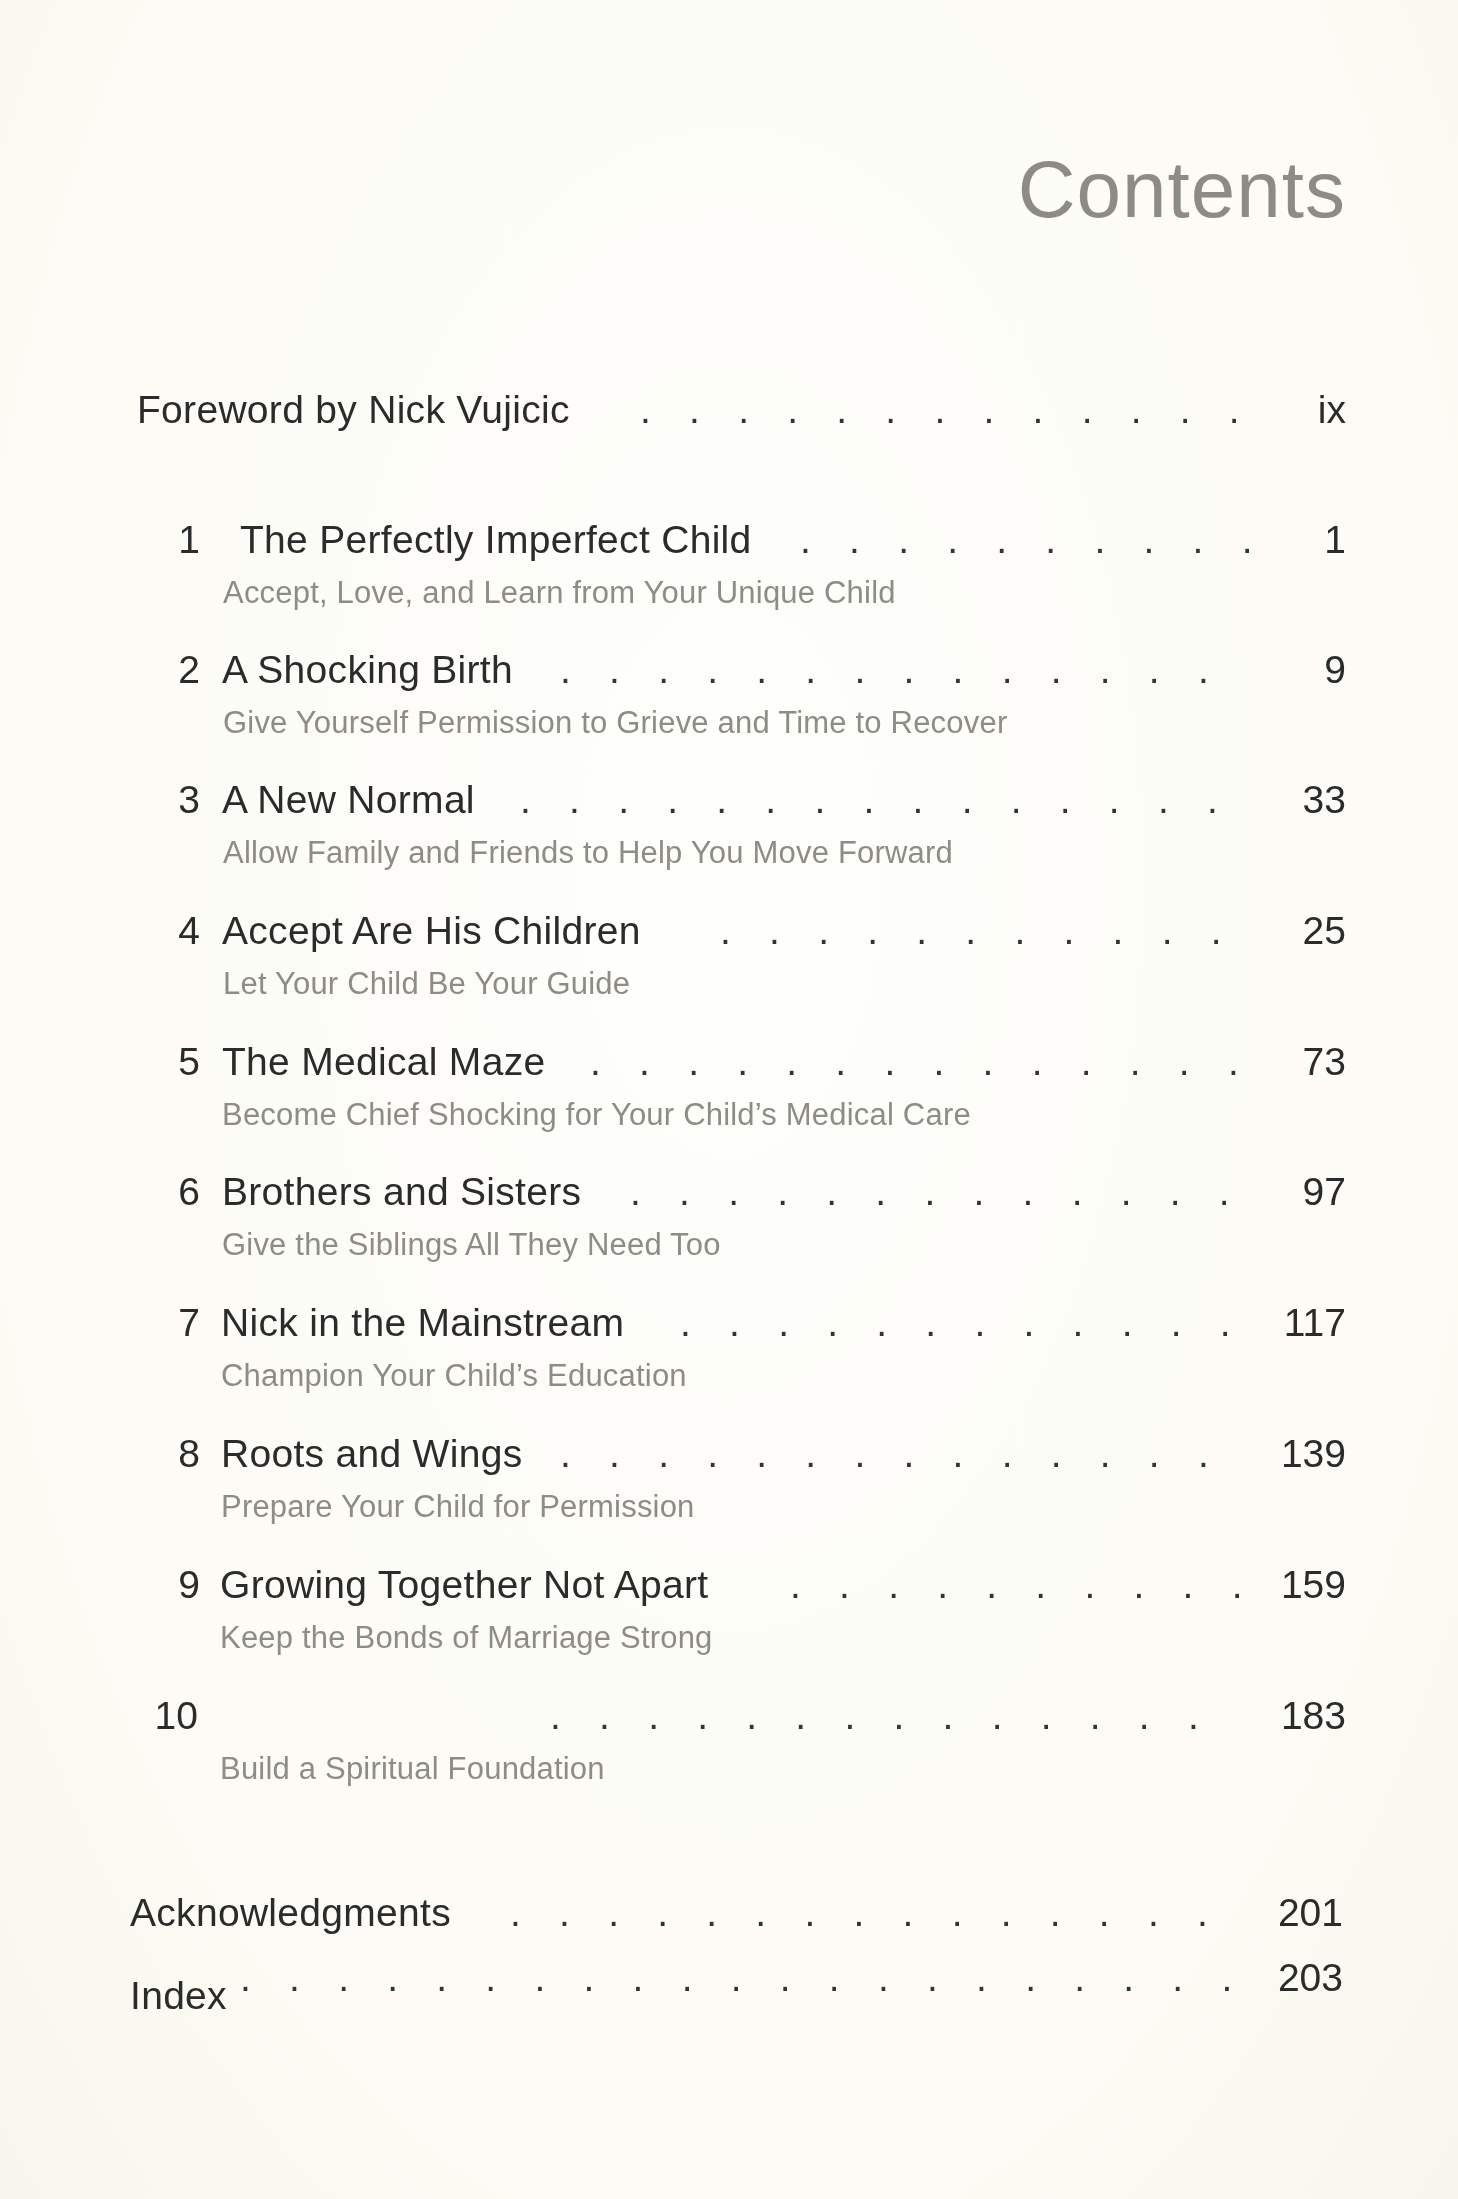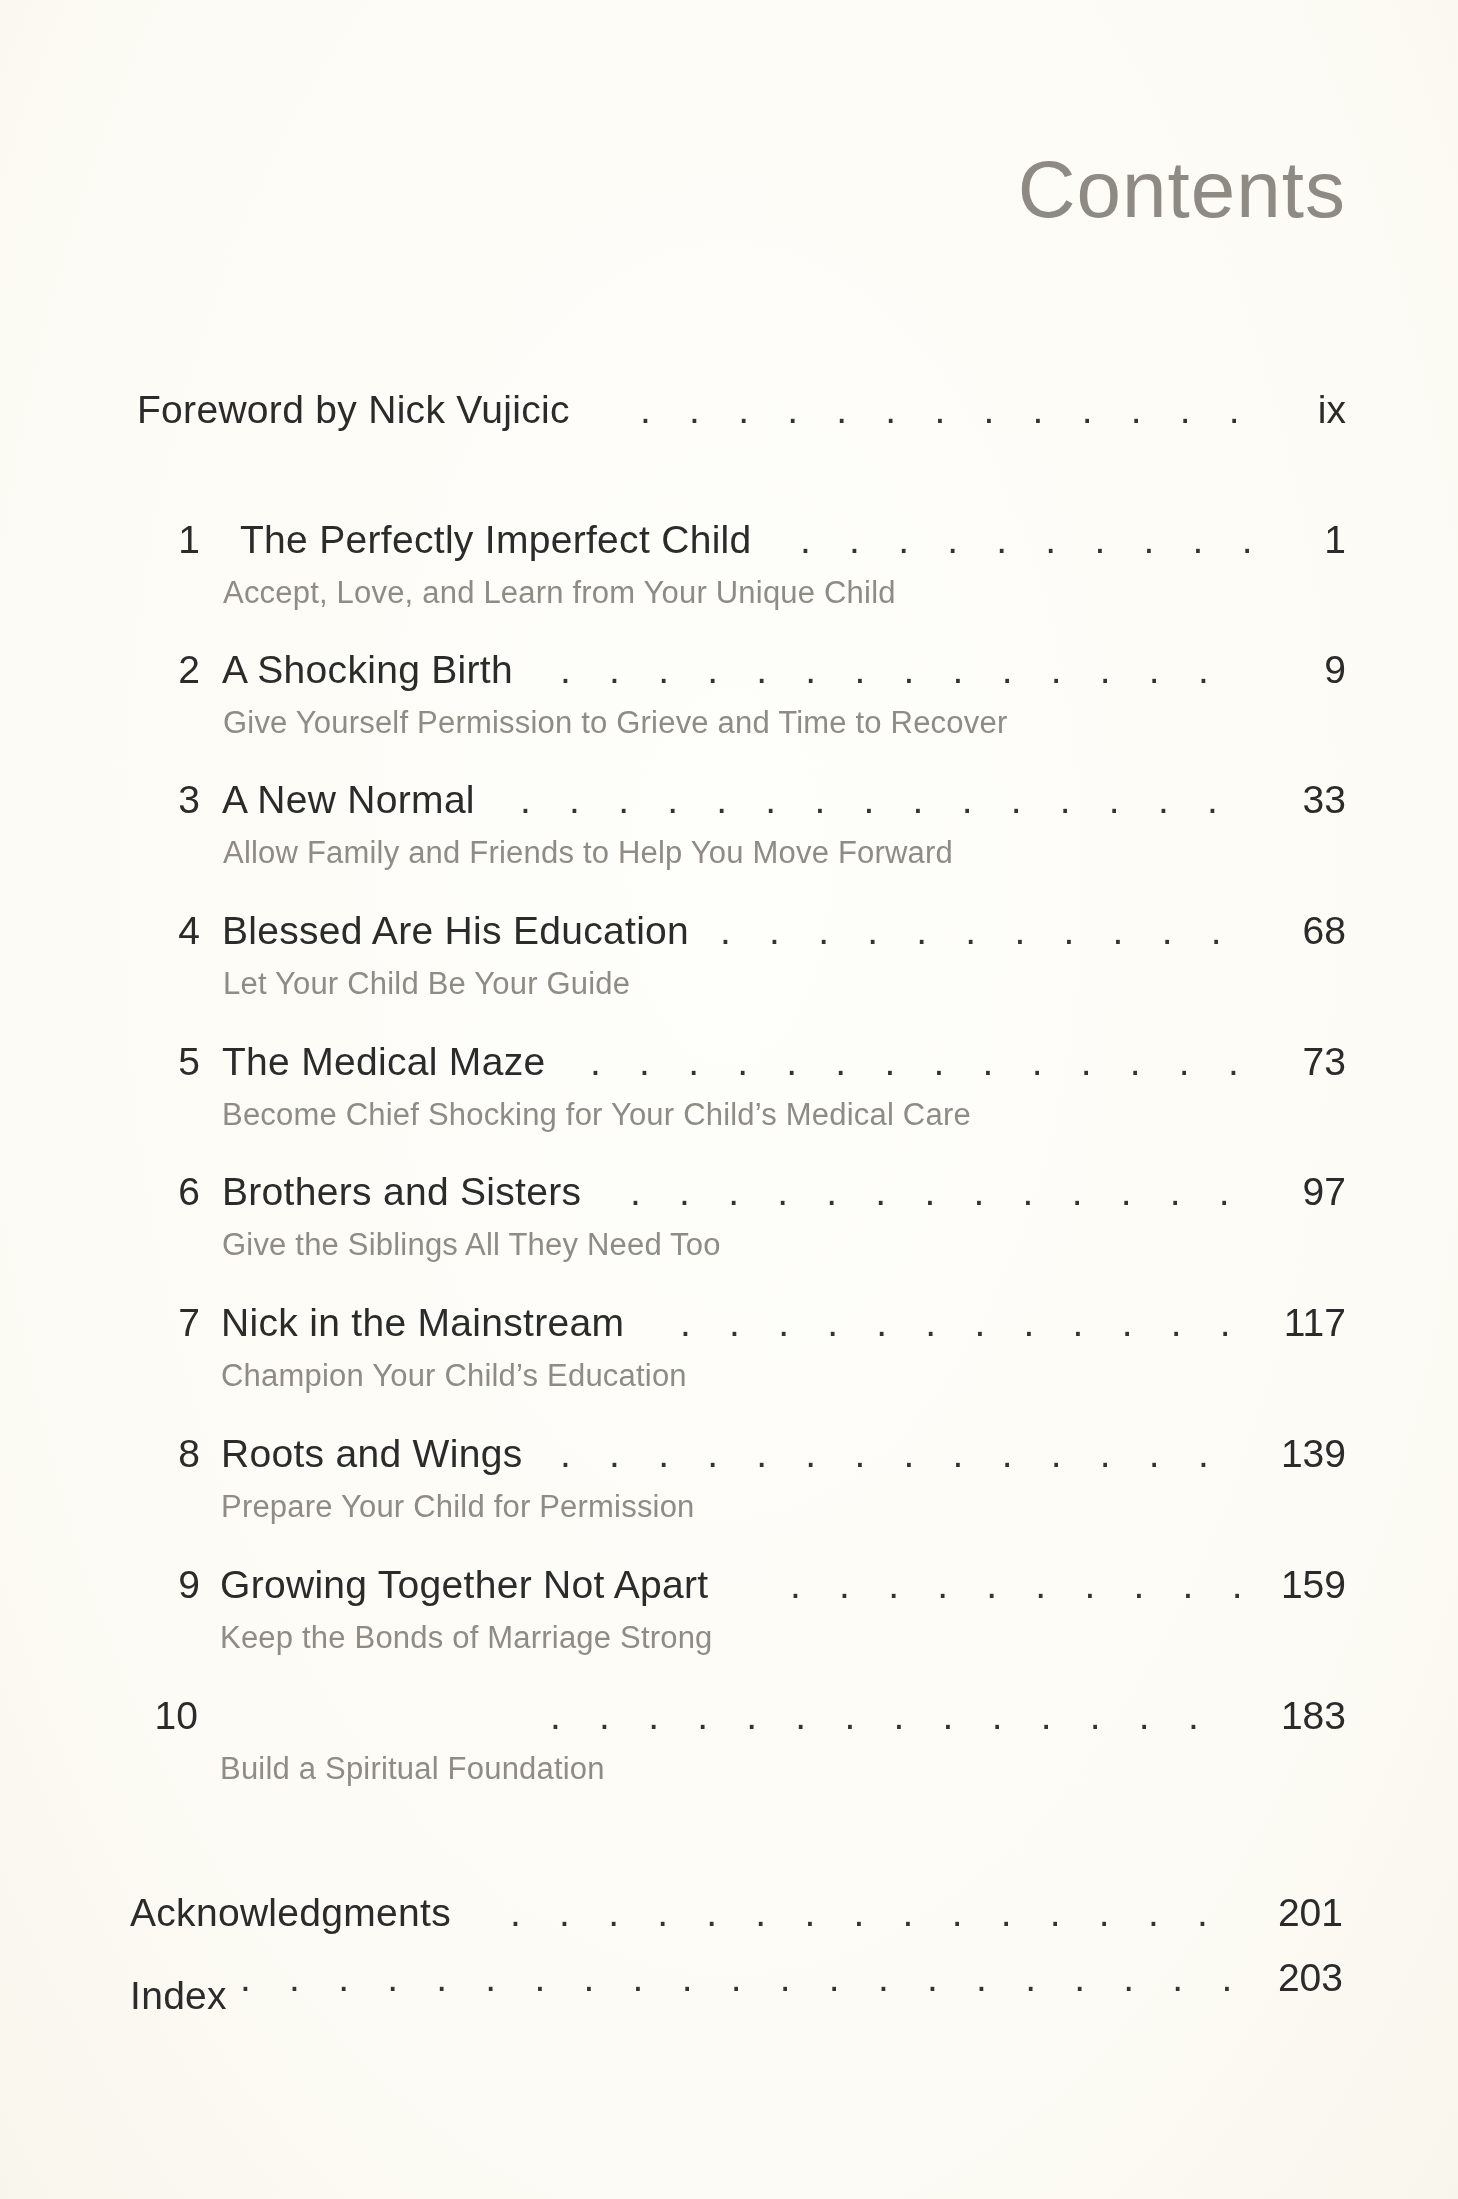--- a/index.html
+++ b/index.html
@@ -114,23 +114,23 @@
   <div class="row" style="top:775px;">
     <span class="num" style="left:140px;">3</span>
     <span class="label" style="left:222px;">A New Normal</span>
     <span class="leader" style="left:520px; width:720px;">. . . . . . . . . . . . . . . . . . . . . . . . . . . . . . . . . . . . . . . . . . . . . . . .</span>
     <span class="page-num">33</span>
   </div>
   <div class="subtitle" style="left:223px; top:833px;">Allow Family and Friends to Help You Move Forward</div>
 
   <div class="row" style="top:906px;">
     <span class="num" style="left:140px;">4</span>
-    <span class="label" style="left:222px;">Blessed Are His Education</span>
+    <span class="label" style="left:222px;">Accept Are His Children</span>
     <span class="leader" style="left:720px; width:520px;">. . . . . . . . . . . . . . . . . . . . . . . . . . . . . . . . . . . . . . . . . . . . . . . .</span>
-    <span class="page-num">68</span>
+    <span class="page-num">25</span>
   </div>
   <div class="subtitle" style="left:223px; top:964px;">Let Your Child Be Your Guide</div>
 
   <div class="row" style="top:1037px;">
     <span class="num" style="left:140px;">5</span>
     <span class="label" style="left:222px;">The Medical Maze</span>
     <span class="leader" style="left:590px; width:650px;">. . . . . . . . . . . . . . . . . . . . . . . . . . . . . . . . . . . . . . . . . . . . . . . .</span>
     <span class="page-num">73</span>
   </div>
   <div class="subtitle" style="left:222px; top:1095px;">Become Chief Shocking for Your Child’s Medical Care</div>

